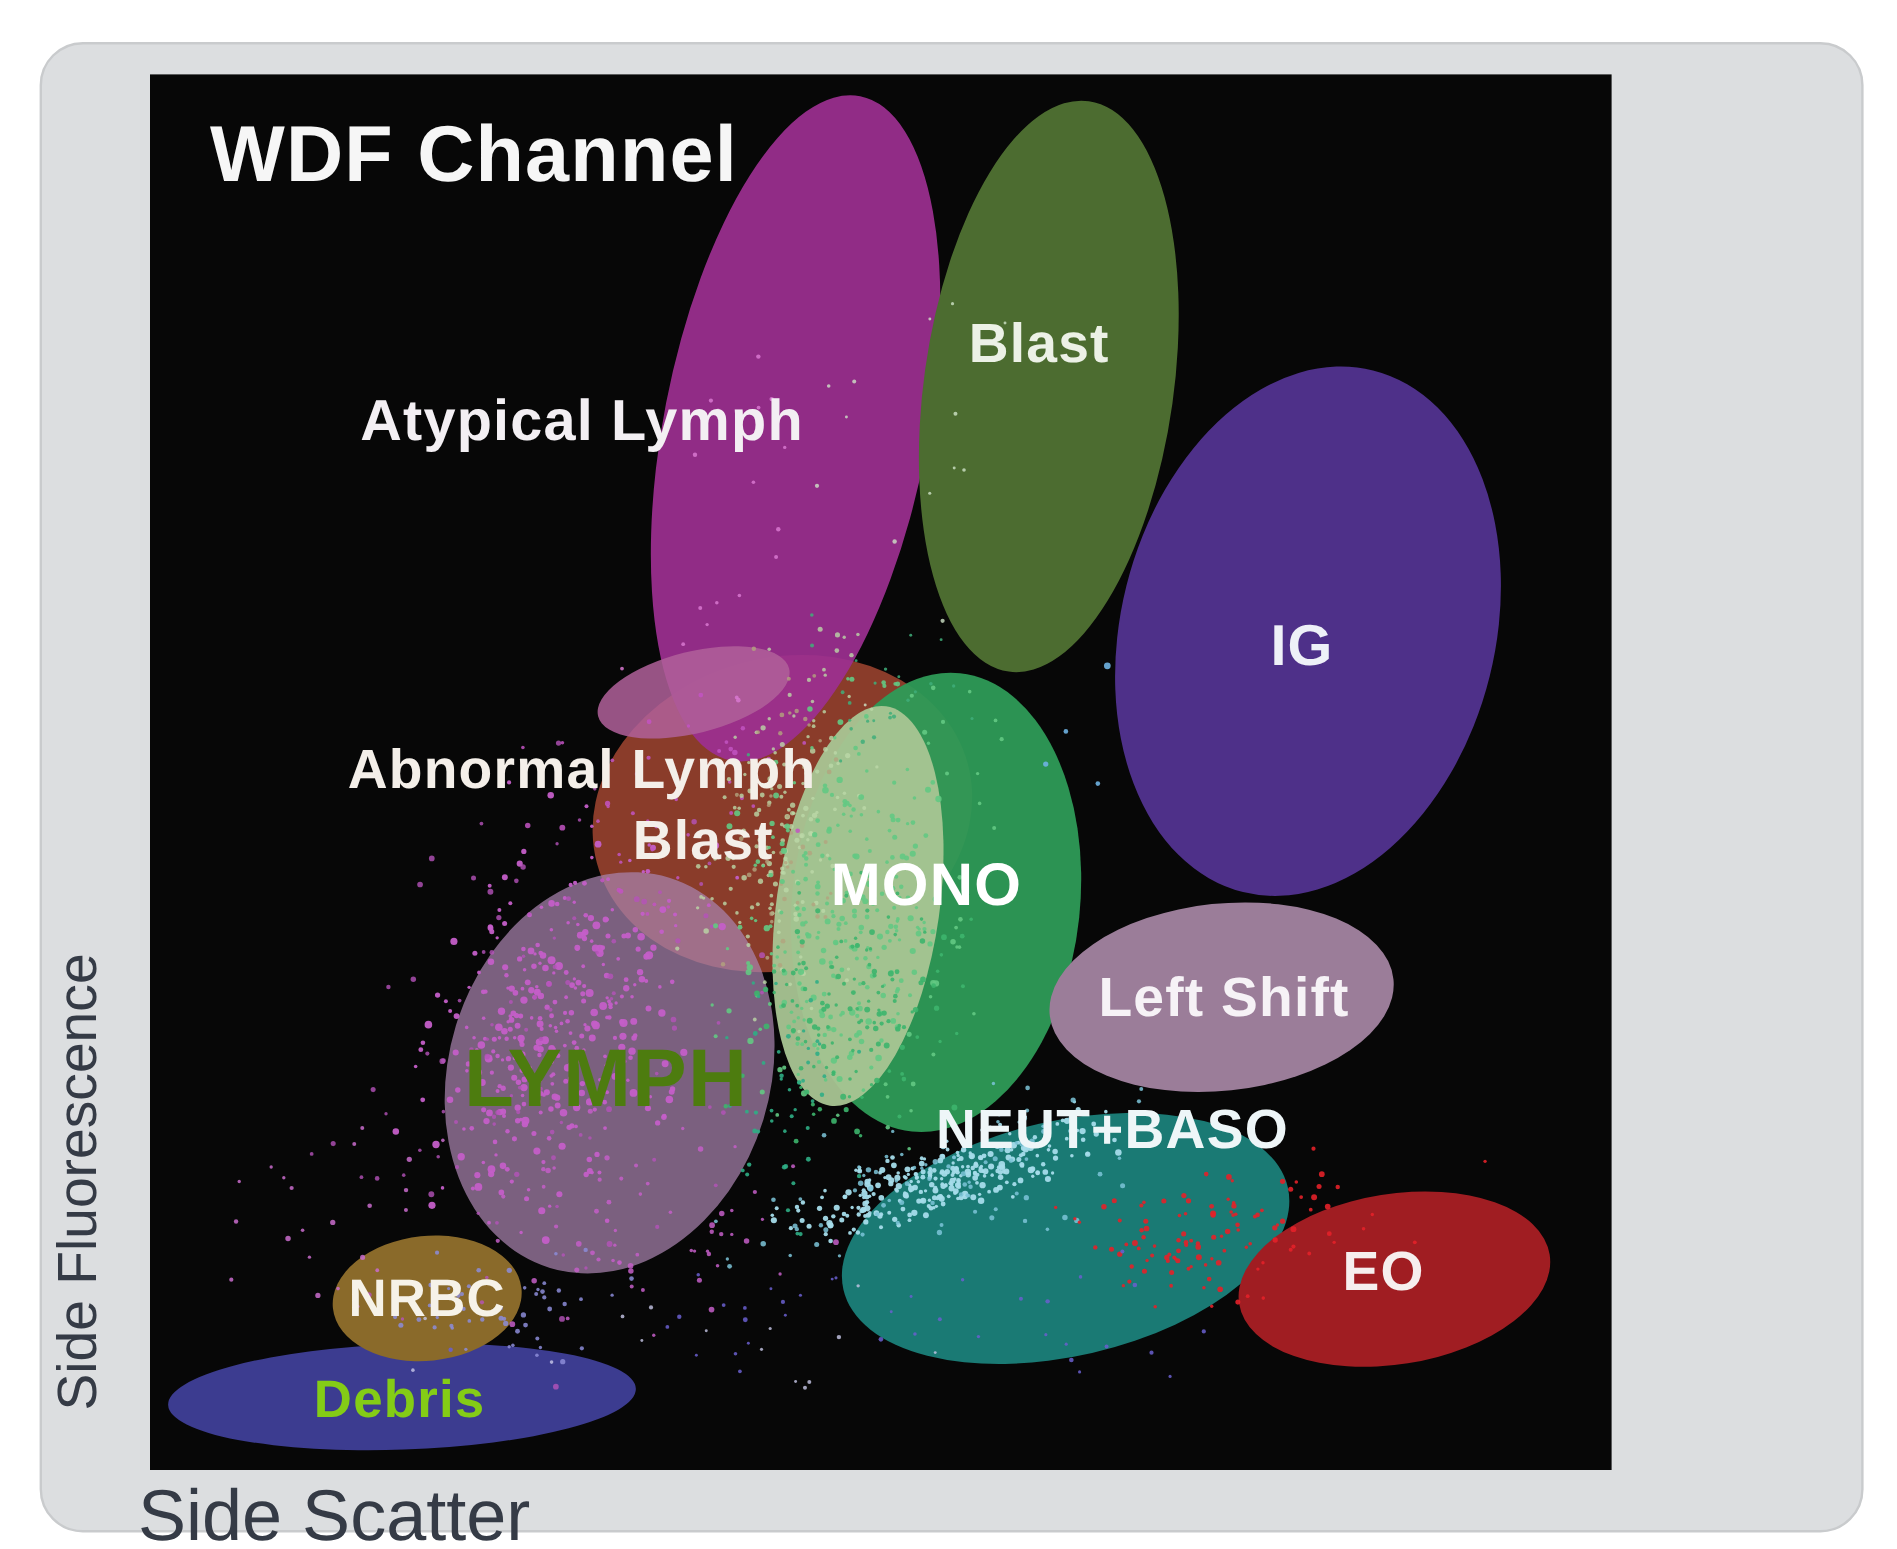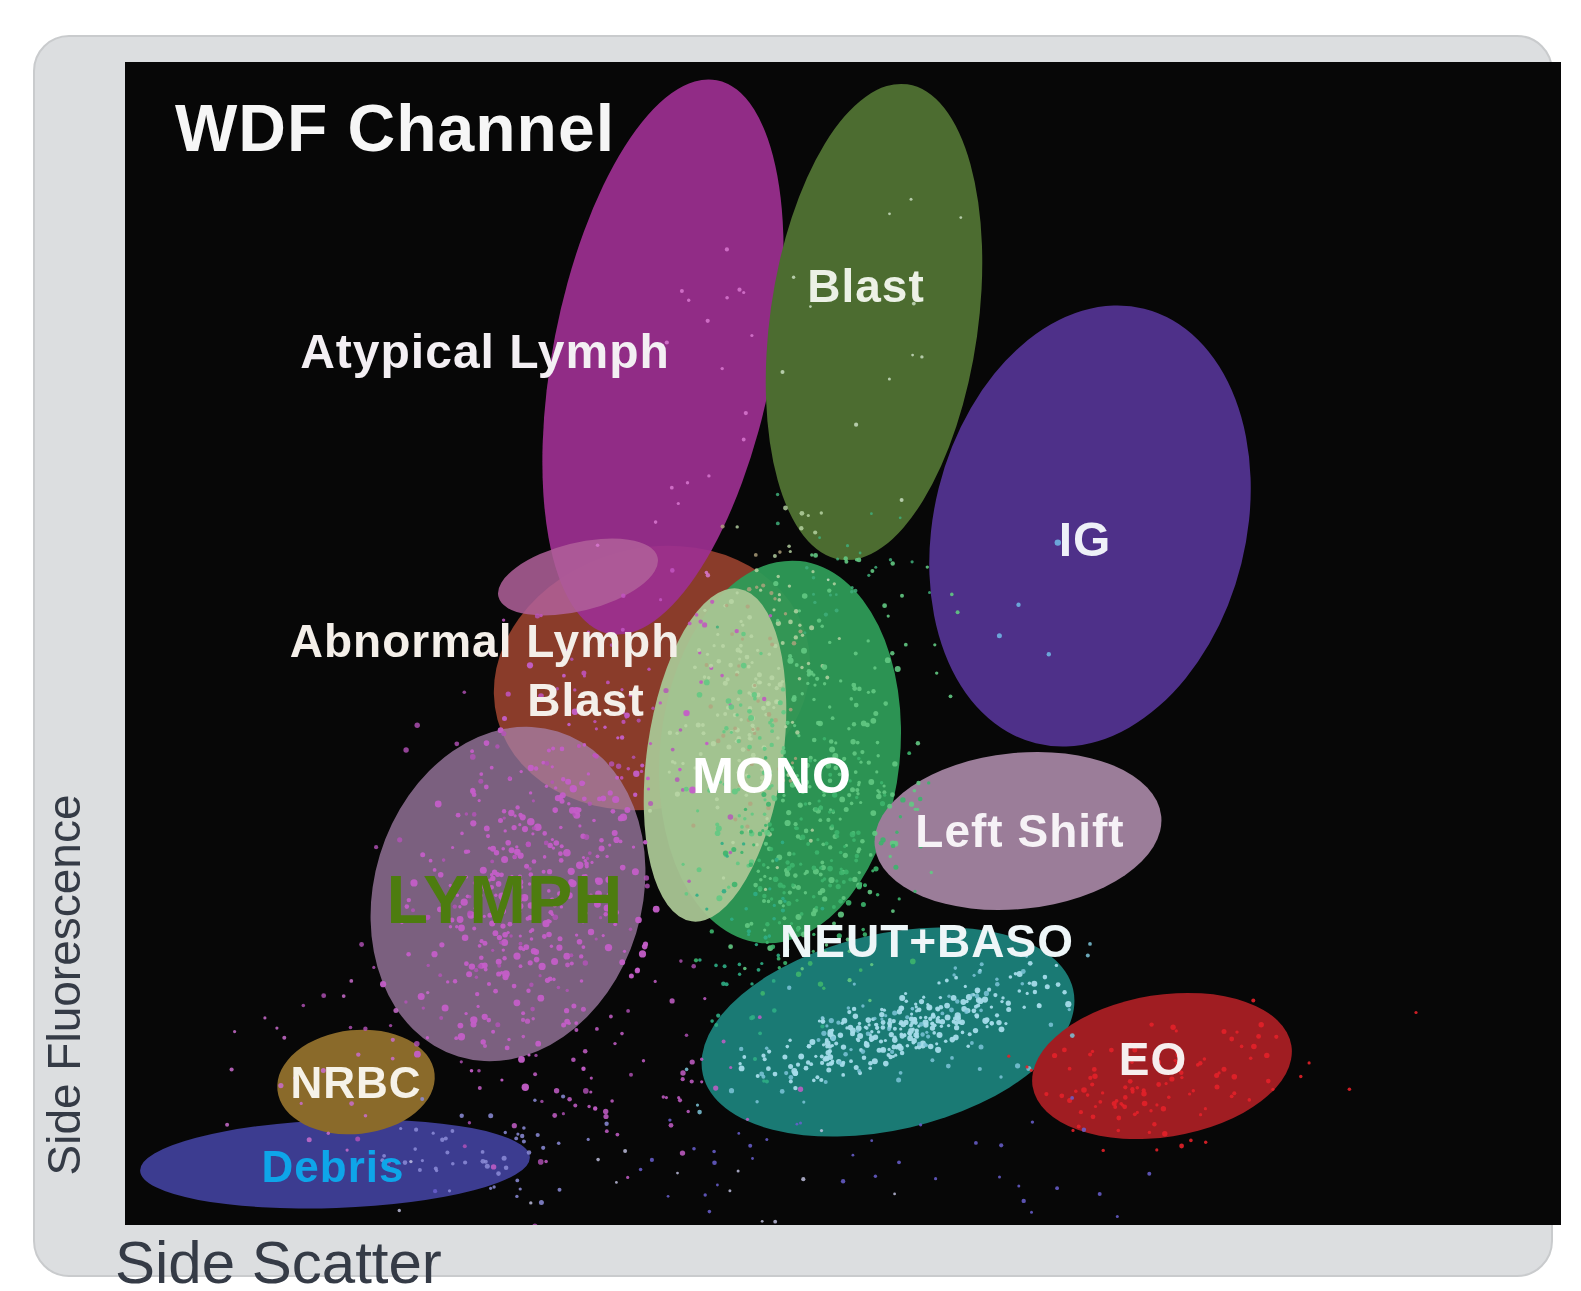--- a/index.html
+++ b/index.html
@@ -5,21 +5,21 @@
   html,body{margin:0;padding:0;background:#ffffff;}
   .canvas{
     position:relative;width:1581px;height:1291px;background:#ffffff;
     font-family:"Liberation Sans",sans-serif;overflow:hidden;
   }
   .card{
     position:absolute;left:33px;top:35px;width:1520px;height:1242px;
     background:#dcdee0;border:2px solid #c9cbcd;border-radius:36px;box-sizing:border-box;
   }
   .plot{
-    position:absolute;left:125px;top:62px;width:1436px;height:1163px;
+    position:absolute;left:125px;top:62px;width:1218px;height:1163px;
     background:#070707;overflow:hidden;
   }
   .ellipse{position:absolute;border-radius:50%;}
   .dots-layer{position:absolute;left:0;top:0;width:100%;height:100%;z-index:20;}
   .plot-label{
     position:absolute;transform:translate(-50%,-50%);
     font-weight:bold;white-space:nowrap;z-index:30;letter-spacing:1px;
   }
   .plot-title{
     position:absolute;left:50px;top:28px;z-index:40;
@@ -2039,21 +2039,21 @@
           <circle cx="898.8" cy="592.3" r="2.2" fill="#6fb2e2" fill-opacity="0.9"></circle>
           <circle cx="868.5" cy="542.8" r="2.2" fill="#6fb2e2" fill-opacity="0.9"></circle>
           <circle cx="849.4" cy="573.8" r="2.5" fill="#6fb2e2" fill-opacity="0.9"></circle>
         </g>
       </svg>
       <div class="plot-label" style="left: 360px; top: 269px; font-size: 48px; color: rgb(243, 239, 243); margin-top: 20px;">Atypical Lymph</div>
       <div class="plot-label" style="left: 741px; top: 224px; font-size: 46px; color: rgb(236, 241, 230);">Blast</div>
       <div class="plot-label" style="left: 960px; top: 477px; font-size: 48px; color: rgb(238, 240, 248);">IG</div>
       <div class="plot-label" style="left: 312px; top: 579px; font-size: 46px; color: rgb(244, 239, 233); margin-left: 48px;">Abnormal Lymph</div>
       <div class="plot-label" style="left: 461px; top: 638px; font-size: 46px; color: rgb(244, 239, 233);">Blast</div>
-      <div class="plot-label" style="left: 647px; top: 675px; font-size: 50px; color: rgb(255, 255, 255); margin-top: 39px;">MONO</div>
+      <div class="plot-label" style="left: 647px; top: 675px; font-size: 50px; color: rgb(255, 255, 255);">MONO</div>
       <div class="plot-label" style="left: 895px; top: 769px; font-size: 46px; color: rgb(246, 242, 246);">Left Shift</div>
       <div class="plot-label" style="left: 380px; top: 837px; font-size: 68px; color: #4d7c0f;">LYMPH</div>
       <div class="plot-label" style="left: 802px; top: 879px; font-size: 46px; color: rgb(238, 246, 248);">NEUT+BASO</div>
       <div class="plot-label" style="left: 1028px; top: 997px; font-size: 46px; color: rgb(246, 238, 238);">EO</div>
       <div class="plot-label" style="left: 231px; top: 1021px; font-size: 44px; color: rgb(246, 242, 232); text-align: right;">NRBC</div>
-      <div class="plot-label" style="left: 208px; top: 1105px; font-size: 44px; color: #0ea5e9;">Debris</div>
+      <div class="plot-label" style="left: 208px; top: 1105px; font-size: 44px; color: #84cc16;">Debris</div>
     </div>
 </div>
 
 </body></html>

